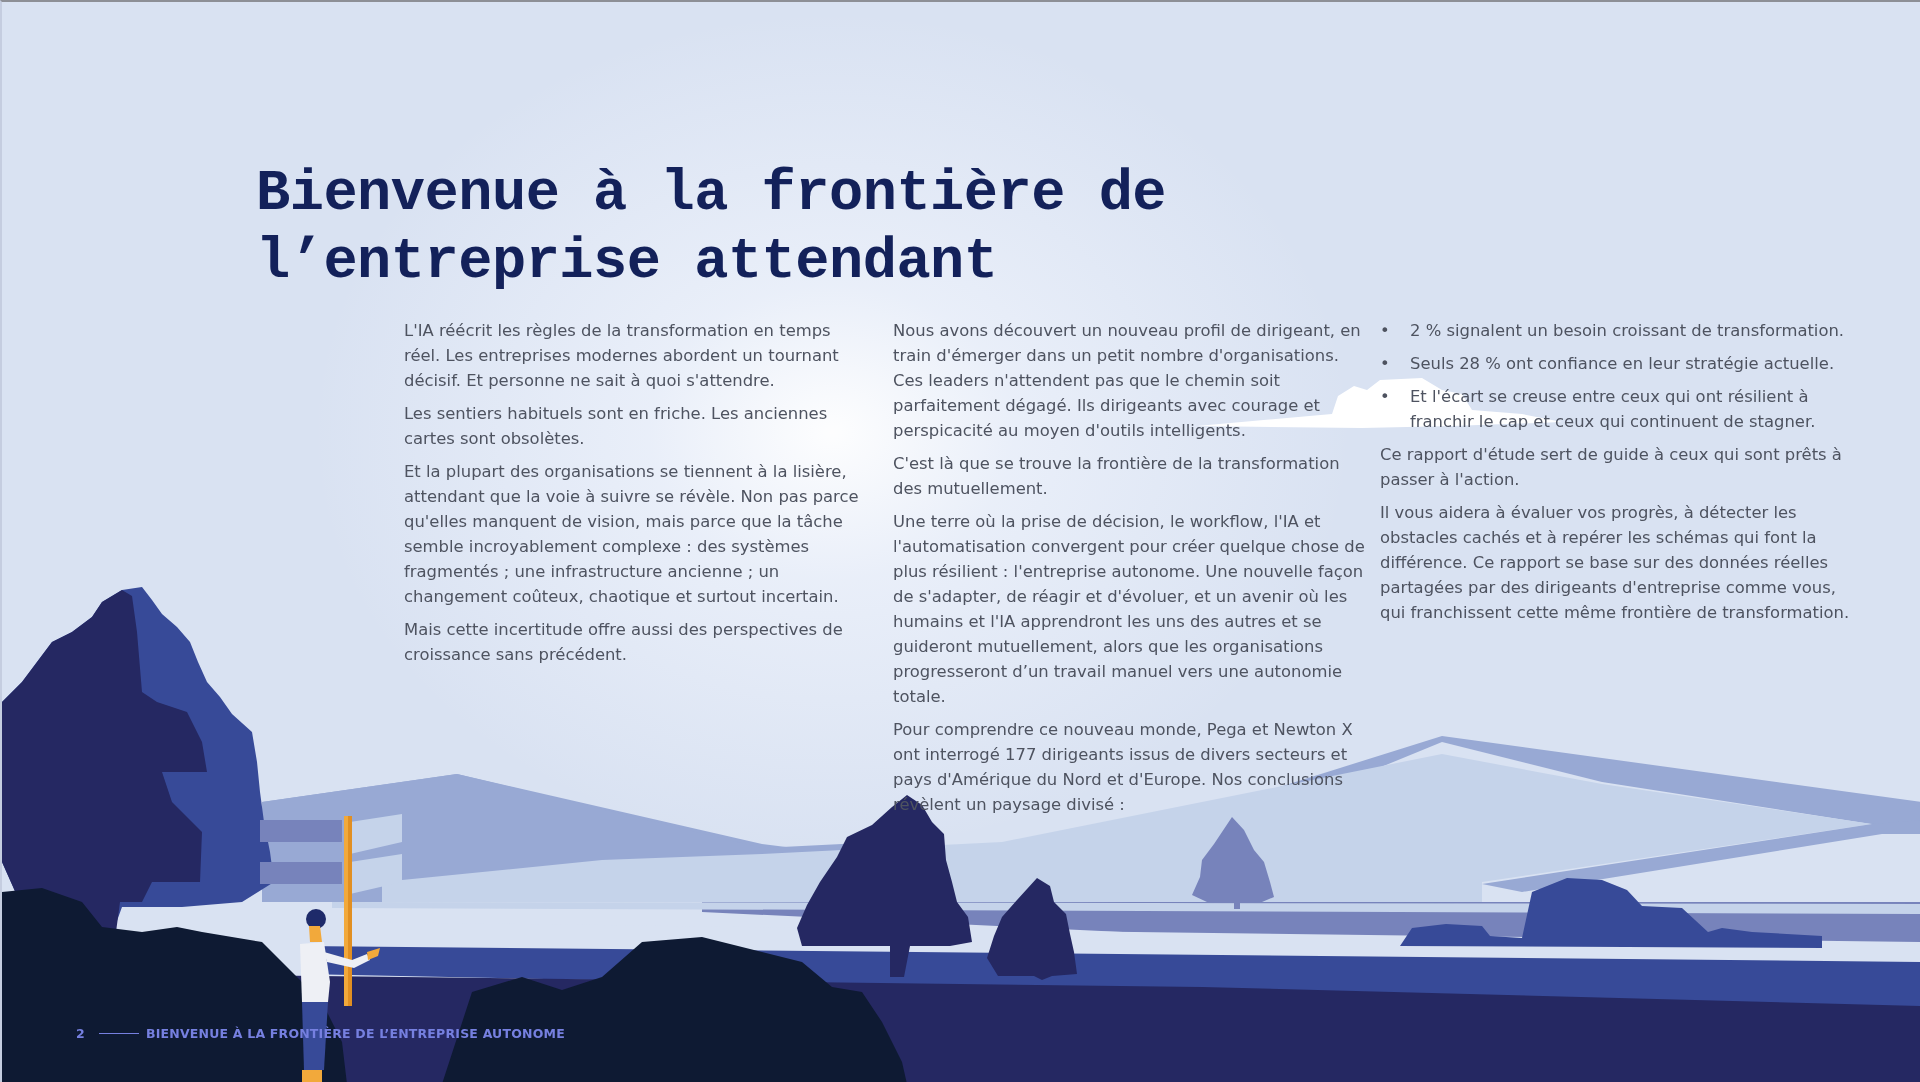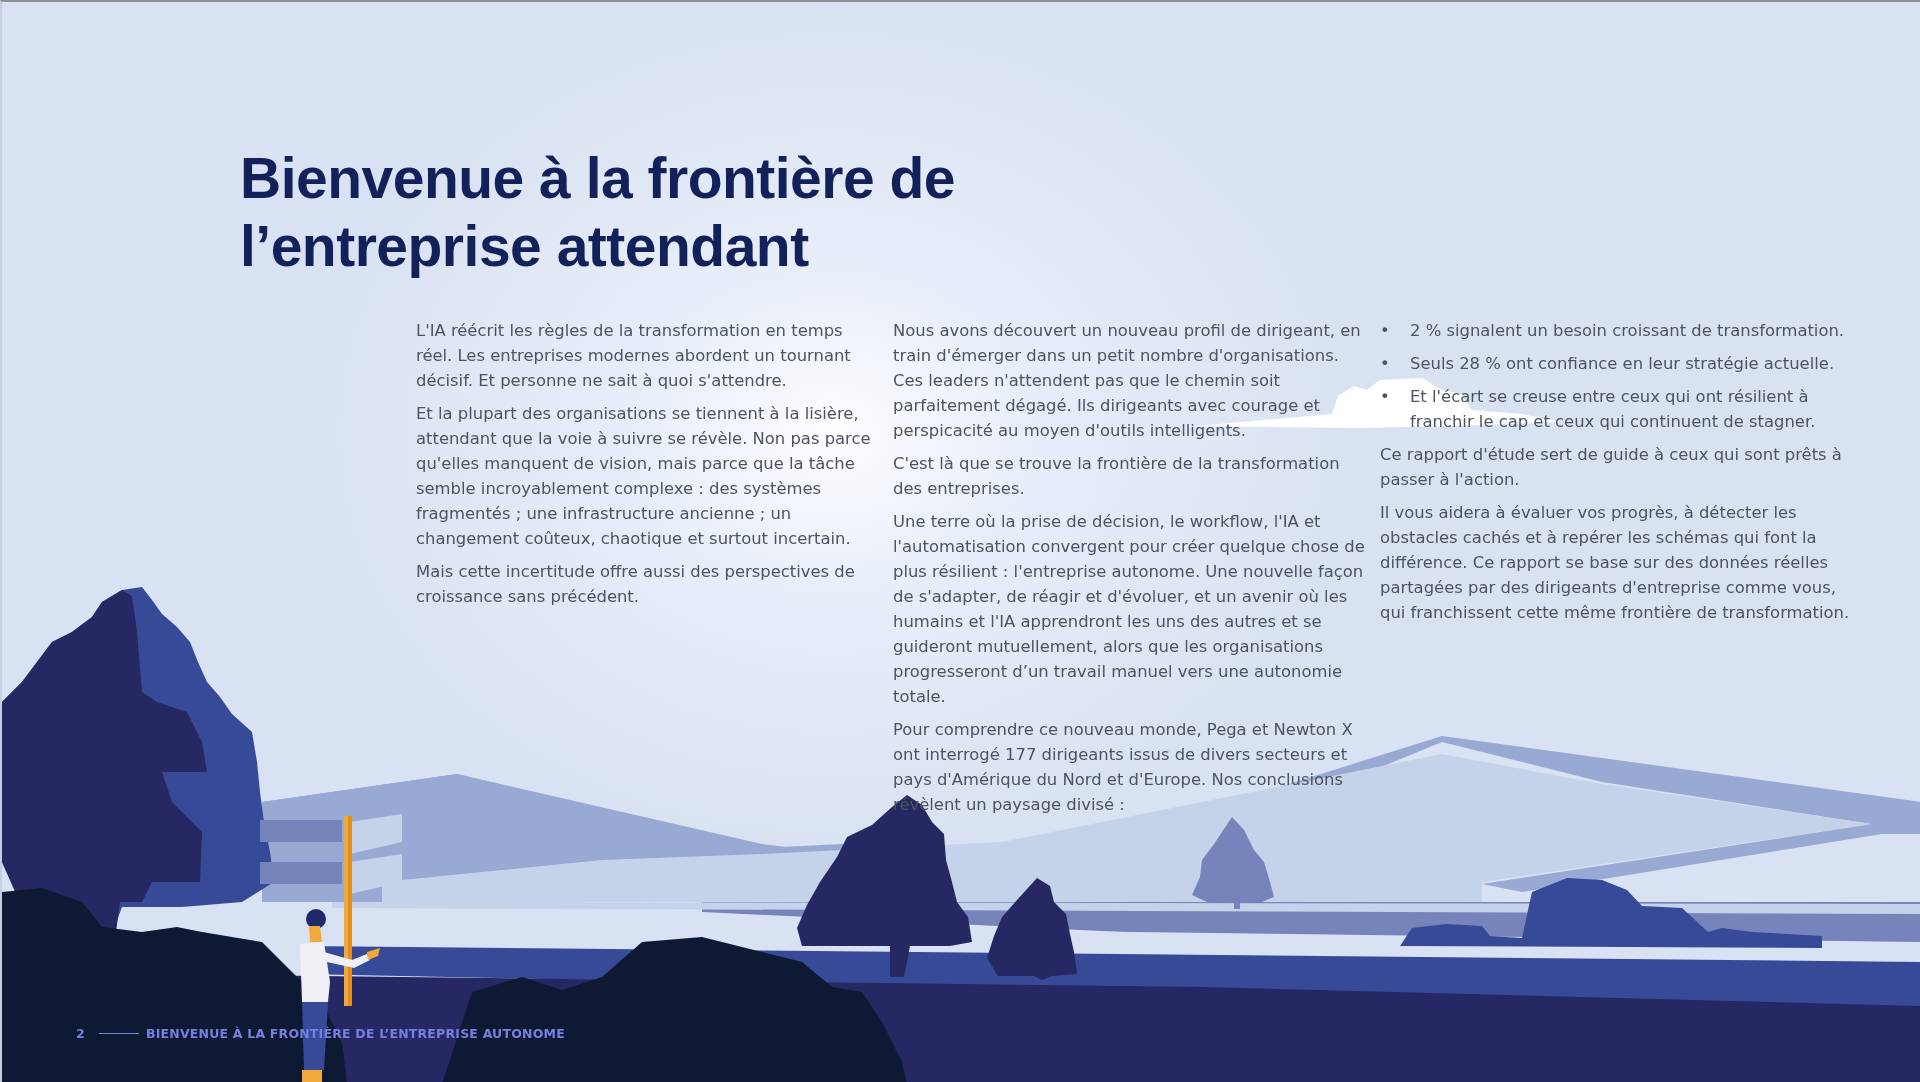--- a/index.html
+++ b/index.html
@@ -12,30 +12,30 @@
       position: absolute; inset: 0;
       background:
         radial-gradient(ellipse 520px 420px at 830px 430px, rgba(255,255,255,0.95) 0%, rgba(240,244,252,0.7) 35%, rgba(217,226,242,0) 100%),
         linear-gradient(#d9e2f2, #d9e2f2);
       border-top: 2px solid #8d8f96;
       border-left: 2px solid #c5cde0;
       box-sizing: border-box;
     }
     .landscape { position: absolute; left: 0; top: 0; width: 1920px; height: 1082px; }
     .title {
-      position: absolute; left: 238px; top: 142px; margin: 0;
-      font-family: Liberation Sans, sans-serif; font-weight: bold;
+      position: absolute; left: 238px; top: 142px; margin: 16px;
+      font-family: Liberation Mono, monospace; font-weight: bold;
       color: #13215a; font-size: 57px; line-height: 68px; letter-spacing: -0.5px;
     }
     .col {
       position: absolute; top: 316px; width: 470px;
       color: #4e5360; font-size: 16.4px; line-height: 25px;
     }
     .col p { margin: 0 0 8px 0; }
-    .col1 { left: 402px; width: 455px; margin-left: 12px; }
+    .col1 { left: 402px; width: 455px; }
     .col2 { left: 891px; width: 475px; }
     .col3 { left: 1378px; width: 470px; }
     .bullets { list-style: none; margin: 0 0 8px 0; padding: 0; }
     .bullets li { position: relative; padding-left: 30px; margin-bottom: 8px; }
     .bullets li .dot { position: absolute; left: 0; top: 0; }
     .footer {
       position: absolute; left: 74px; top: 1024px; display: flex; align-items: center;
       color: #7680e0; font-family: "DejaVu Sans", sans-serif; font-weight: bold; font-size: 12.5px;
       letter-spacing: 0.2px;
     }
@@ -109,27 +109,28 @@
     </g>
   </svg>
 
   <h1 class="title">
     <span>Bienvenue à la frontière de</span><br>
     <span>l’entreprise attendant</span>
   </h1>
 
   <div class="col col1">
     <p>L'IA réécrit les règles de la transformation en temps réel. Les entreprises modernes abordent un tournant décisif. Et personne ne sait à quoi s'attendre.</p>
+    <p>Les sentiers habituels sont en friche. Les anciennes cartes sont obsolètes.</p>
     <p>Et la plupart des organisations se tiennent à la lisière, attendant que la voie à suivre se révèle. Non pas parce qu'elles manquent de vision, mais parce que la tâche semble incroyablement complexe : des systèmes fragmentés ; une infrastructure ancienne ; un changement coûteux, chaotique et surtout incertain.</p>
     <p>Mais cette incertitude offre aussi des perspectives de croissance sans précédent.</p>
   </div>
 
   <div class="col col2">
     <p>Nous avons découvert un nouveau profil de dirigeant, en train d'émerger dans un petit nombre d'organisations. Ces leaders n'attendent pas que le chemin soit parfaitement dégagé. Ils dirigeants avec courage et perspicacité au moyen d'outils intelligents.</p>
-    <p>C'est là que se trouve la frontière de la transformation des entreprises.</p>
+    <p>C'est là que se trouve la frontière de la transformation des mutuellement.</p>
     <p>Une terre où la prise de décision, le workflow, l'IA et l'automatisation convergent pour créer quelque chose de plus résilient : l'entreprise autonome. Une nouvelle façon de s'adapter, de réagir et d'évoluer, et un avenir où les humains et l'IA apprendront les uns des autres et se guideront mutuellement, alors que les organisations progresseront d’un travail manuel vers une autonomie totale.</p>
     <p>Pour comprendre ce nouveau monde, Pega et Newton X ont interrogé 177 dirigeants issus de divers secteurs et pays d'Amérique du Nord et d'Europe. Nos conclusions révèlent un paysage divisé :</p>
   </div>
 
   <div class="col col3">
     <ul class="bullets">
       <li>
         <span class="dot">•</span>
         <span>2 % signalent un besoin croissant de transformation.</span>
       </li>

